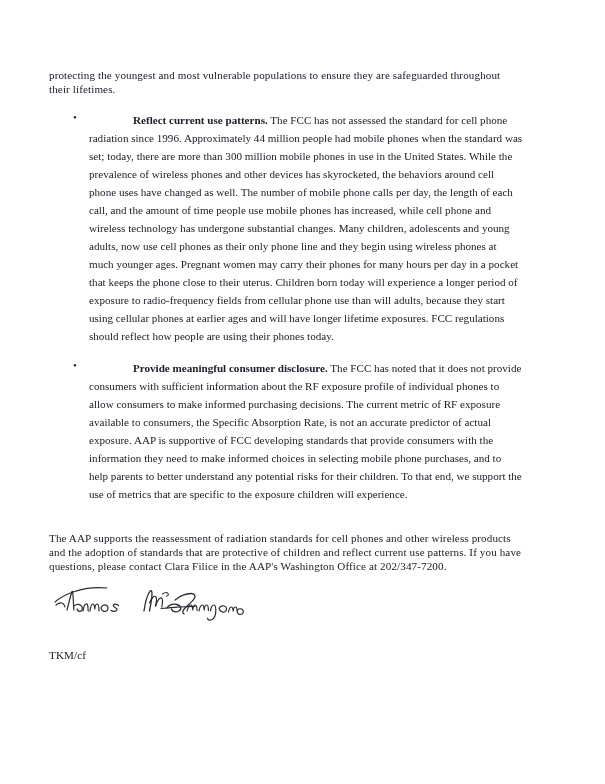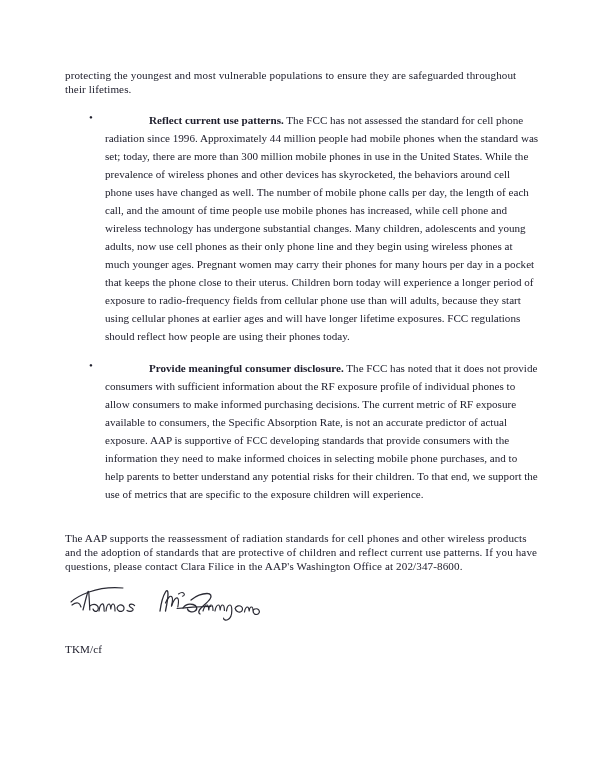--- a/index.html
+++ b/index.html
@@ -19,21 +19,21 @@
   }
 
   .page {
     position: absolute;
     inset: 0;
     background: #ffffff;
   }
 
   .doc-body {
     position: absolute;
-    left: 65px;
+    left: 49px;
     top: 68px;
     width: 474px;
   }
 
   p {
     margin: 0;
     font-size: 11.1px;
     line-height: 14.1px;
     text-align: left;
     color: #20202e;
@@ -96,21 +96,21 @@
     width: 200px;
     height: 42px;
     display: block;
   }
 
   .signer-name {
     margin-top: 4px;
   }
 
   .initials {
-    margin-top: 16px;
+    margin-top: 22px;
   }
 </style>
 </head>
 <body>
 
 <div class="page">
   <div class="doc-body">
 
     <p class="intro-para">protecting the youngest and most vulnerable populations to ensure they are safeguarded throughout their lifetimes.</p>
 
@@ -121,21 +121,21 @@
         <span class="bullet-text"><span class="lead-in">Reflect current use patterns.</span><span>  The FCC has not assessed the standard for cell phone radiation since 1996.  Approximately 44 million people had mobile phones when the standard was set; today, there are more than 300 million mobile phones in use in the United States.  While the prevalence of wireless phones and other devices has skyrocketed, the behaviors around cell phone uses have changed as well.  The number of mobile phone calls per day, the length of each call, and the amount of time people use mobile phones has increased, while cell phone and wireless technology has undergone substantial changes.  Many children, adolescents and young adults, now use cell phones as their only phone line and they begin using wireless phones at much younger ages.  Pregnant women may carry their phones for many hours per day in a pocket that keeps the phone close to their uterus.  Children born today will experience a longer period of exposure to radio-frequency fields from cellular phone use than will adults, because they start using cellular phones at earlier ages and will have longer lifetime exposures.  FCC regulations should reflect how people are using their phones today.</span></span>
       </li>
 
       <li class="bullet-item">
         <span class="bullet-marker">•</span>
         <span class="bullet-text"><span class="lead-in">Provide meaningful consumer disclosure.</span><span>  The FCC has noted that it does not provide consumers with sufficient information about the RF exposure profile of individual phones to allow consumers to make informed purchasing decisions. The current metric of RF exposure available to consumers, the Specific Absorption Rate, is not an accurate predictor of actual exposure.  AAP is supportive of FCC developing standards that provide consumers with the information they need to make informed choices in selecting mobile phone purchases, and to help parents to better understand any potential risks for their children. To that end, we support the use of metrics that are specific to the exposure children will experience.</span></span>
       </li>
 
     </ul>
 
-    <p class="closing-para">The AAP supports the reassessment of radiation standards for cell phones and other wireless products and the adoption of standards that are protective of children and reflect current use patterns.  If you have questions, please contact Clara Filice in the AAP's Washington Office at 202/347-8600.</p>
+    <p class="closing-para">The AAP supports the reassessment of radiation standards for cell phones and other wireless products and the adoption of standards that are protective of children and reflect current use patterns.  If you have questions, please contact Clara Filice in the AAP's Washington Office at 202/347-7200.</p>
 
 
     <div class="signature-block">
       <svg class="signature-mark" viewBox="0 0 200 42">
         <g fill="none" stroke="#2a2a34" stroke-linecap="round" stroke-linejoin="round">
           <path d="M6,18 C10,14 16,11 24,8 C34,4.5 48,3 58,4" stroke-width="1.1"></path>
           <path d="M7,21 C9,19.5 11,18.5 13,19 C15,19.6 15.5,21.5 16,23" stroke-width="1.2"></path>
           <path d="M18,26 C19.5,20 21,14 22.5,9 C23,7 23.5,6.5 23.8,9 C24.2,13 24.5,20 24.8,26" stroke-width="1.2"></path>
           <path d="M24.8,22 C27,20.5 30,20 32,21.5 C34,23 33.5,26 32,27 C30.5,28 28.5,27 28,25" stroke-width="1.2"></path>
           <path d="M34,27 C34.5,23 35.5,20.5 37,20 C38.5,19.6 39,21.5 39,24 C39,26 39,27 39.3,27.2" stroke-width="1.2"></path>

